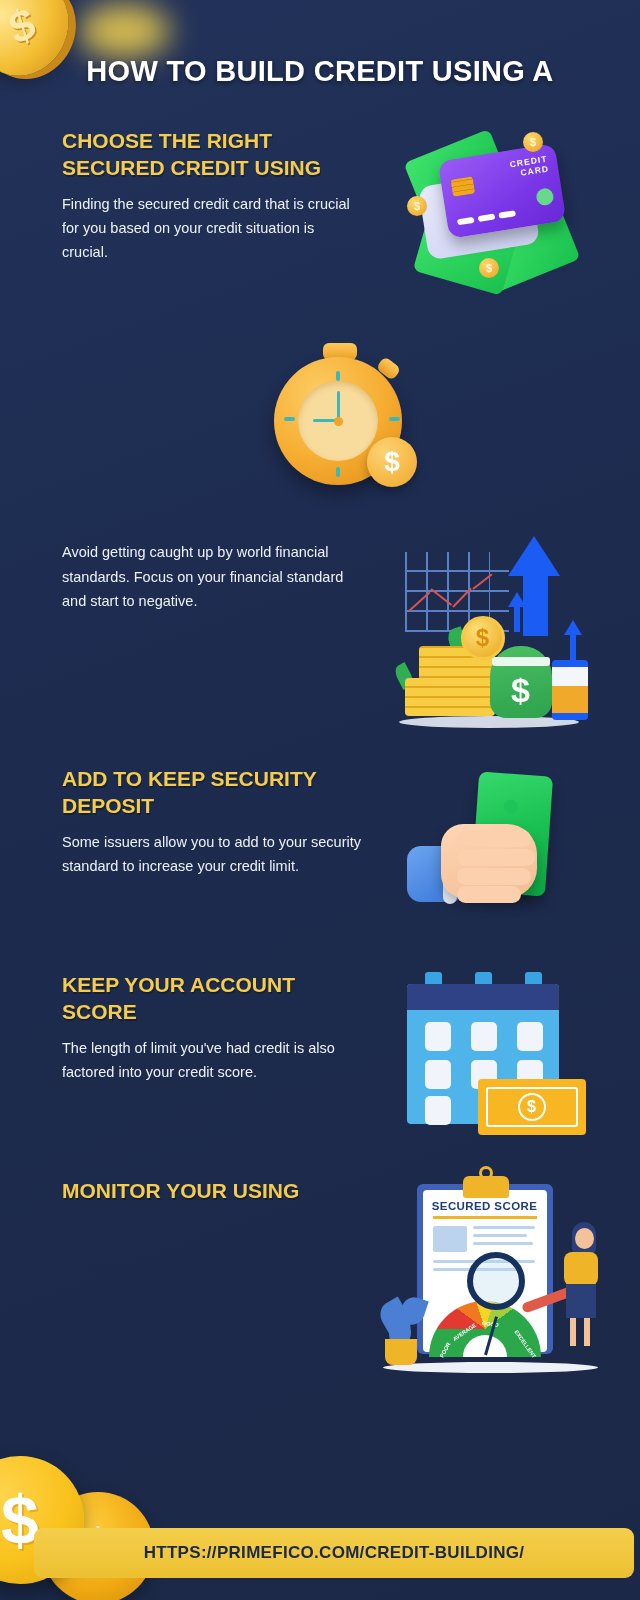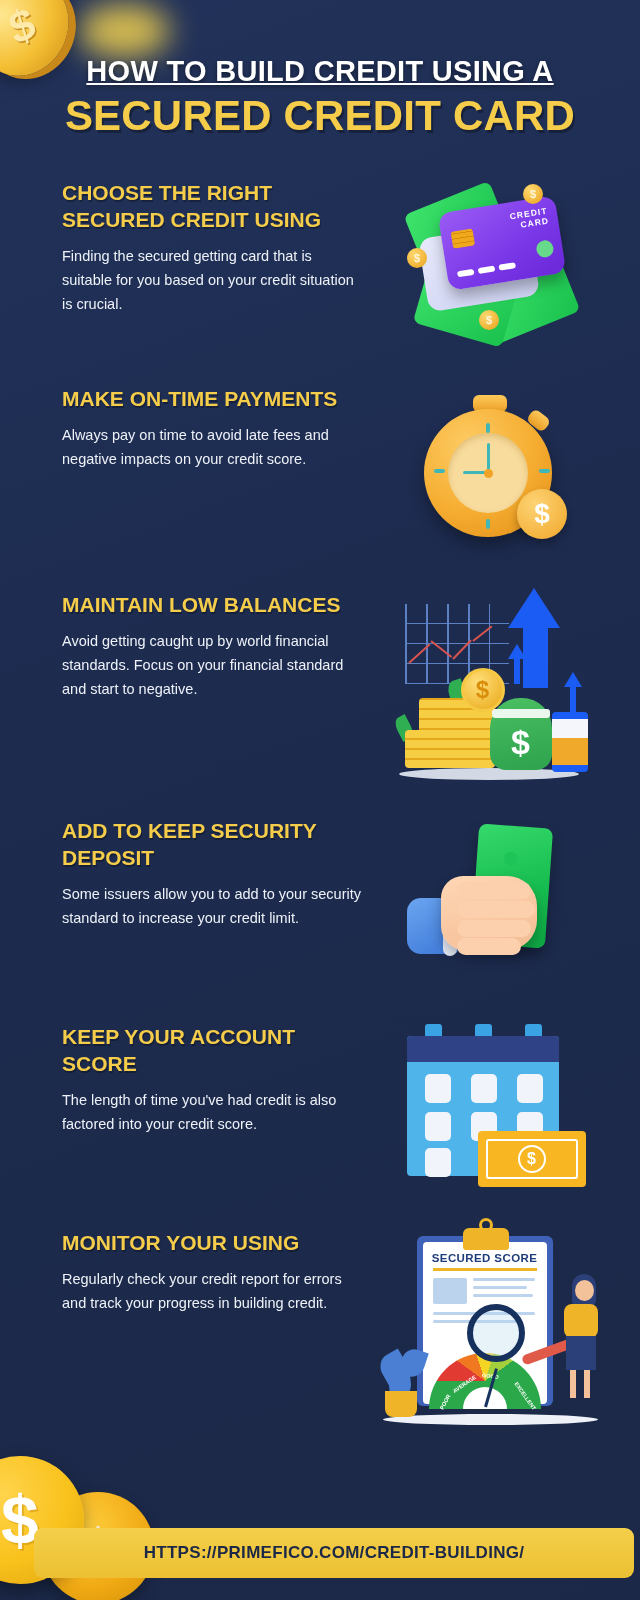--- a/index.html
+++ b/index.html
@@ -63,21 +63,20 @@
     font: 900 58px "Liberation Sans", sans-serif;
     color: #f2f2f2; opacity: .85;
   }
 
   
   .header { position: relative; padding: 56px 24px 0; text-align: center; z-index: 5; }
   .title-line1 {
     font: 900 29px/1.05 "Liberation Sans", sans-serif;
     letter-spacing: .3px; color: #ffffff;
     text-shadow: 0 2px 4px rgba(0,0,0,.45);
-    text-decoration: underline;
   }
   .title-line2 {
     margin-top: 9px;
     font: 900 42px/1.02 "Liberation Sans", sans-serif;
     letter-spacing: .2px; color: #f5cd4a;
     text-shadow: 2px 3px 0 rgba(0,0,0,.30);
   }
 
   
   .steps { position: relative; margin-top: 34px; z-index: 4; }
@@ -416,29 +415,28 @@
 </head>
 <body>
 
 <div class="page">
 
   <div class="blur-blob"></div>
   <div class="coin-tl"></div>
 
   <div class="header">
     <div class="title-line1">HOW TO BUILD CREDIT USING A</div>
-    <div class="title-line2">SECURED CREDIT CARD</div>
   </div>
 
   <div class="steps">
 
     <div class="step">
       <div class="step-text">
         <div class="step-heading">CHOOSE THE RIGHT SECURED CREDIT USING</div>
-        <div class="step-body">Finding the secured getting card that is suitable for you based on your credit situation is crucial.</div>
+        <div class="step-body">Finding the secured credit card that is crucial for you based on your credit situation is crucial.</div>
       </div>
       <div class="step-art">
         <div class="art-card">
           <div class="bill b1"></div>
           <div class="bill b2"></div>
           <div class="bill b3"></div>
           <div class="backcard"></div>
           <div class="maincard">
             <div class="cc-label">
               <span>CREDIT</span><br>
@@ -451,45 +449,40 @@
             <div class="stripe s3"></div>
           </div>
           <div class="mini-coin mc1">$</div>
           <div class="mini-coin mc2">$</div>
           <div class="mini-coin mc3">$</div>
         </div>
       </div>
     </div>
 
     <div class="step">
-      <div class="step-text">
-        <div class="step-heading">MAKE ON-TIME PAYMENTS</div>
-        <div class="step-body">Always pay on time to avoid late fees and negative impacts on your credit score.</div>
-      </div>
       <div class="step-art">
         <div class="art-watch">
           <div class="crown"></div>
           <div class="nub"></div>
           <div class="ring"></div>
           <div class="face"></div>
           <div class="tick t-n"></div>
           <div class="tick t-s"></div>
           <div class="tick t-w"></div>
           <div class="tick t-e"></div>
           <div class="hand-h"></div>
           <div class="hand-m"></div>
           <div class="pivot"></div>
           <div class="dcoin">$</div>
         </div>
       </div>
     </div>
 
     <div class="step">
       <div class="step-text">
-        <div class="step-heading">MAINTAIN LOW BALANCES</div>
         <div class="step-body">Avoid getting caught up by world financial standards. Focus on your financial standard and start to negative.</div>
       </div>
       <div class="step-art">
         <div class="art-growth">
           <div class="grid"></div>
           <div class="line l1"></div>
           <div class="line l2"></div>
           <div class="line l3"></div>
           <div class="line l4"></div>
           <div class="arrow-big"></div>
@@ -527,21 +520,21 @@
           <div class="finger f2"></div>
           <div class="finger f3"></div>
           <div class="finger f4"></div>
         </div>
       </div>
     </div>
 
     <div class="step">
       <div class="step-text">
         <div class="step-heading">KEEP YOUR ACCOUNT SCORE</div>
-        <div class="step-body">The length of time you've had credit is also factored into your credit score.</div>
+        <div class="step-body">The length of limit you've had credit is also factored into your credit score.</div>
       </div>
       <div class="step-art">
         <div class="art-cal">
           <div class="tab tb1"></div>
           <div class="tab tb2"></div>
           <div class="tab tb3"></div>
           <div class="body"></div>
           <div class="header-bar"></div>
           <div class="cell" style="left:22px;top:50px"></div>
           <div class="cell" style="left:68px;top:50px"></div>
@@ -555,21 +548,20 @@
               <div class="note-coin">$</div>
             </div>
           </div>
         </div>
       </div>
     </div>
 
     <div class="step">
       <div class="step-text">
         <div class="step-heading">MONITOR YOUR USING</div>
-        <div class="step-body">Regularly check your credit report for errors and track your progress in building credit.</div>
       </div>
       <div class="step-art">
         <div class="art-score">
           <div class="shelf"></div>
           <div class="board"></div>
           <div class="paper"></div>
           <div class="clip"></div>
           <div class="clip-ring"></div>
           <div class="sc-title">SECURED SCORE</div>
           <div class="rule"></div>

